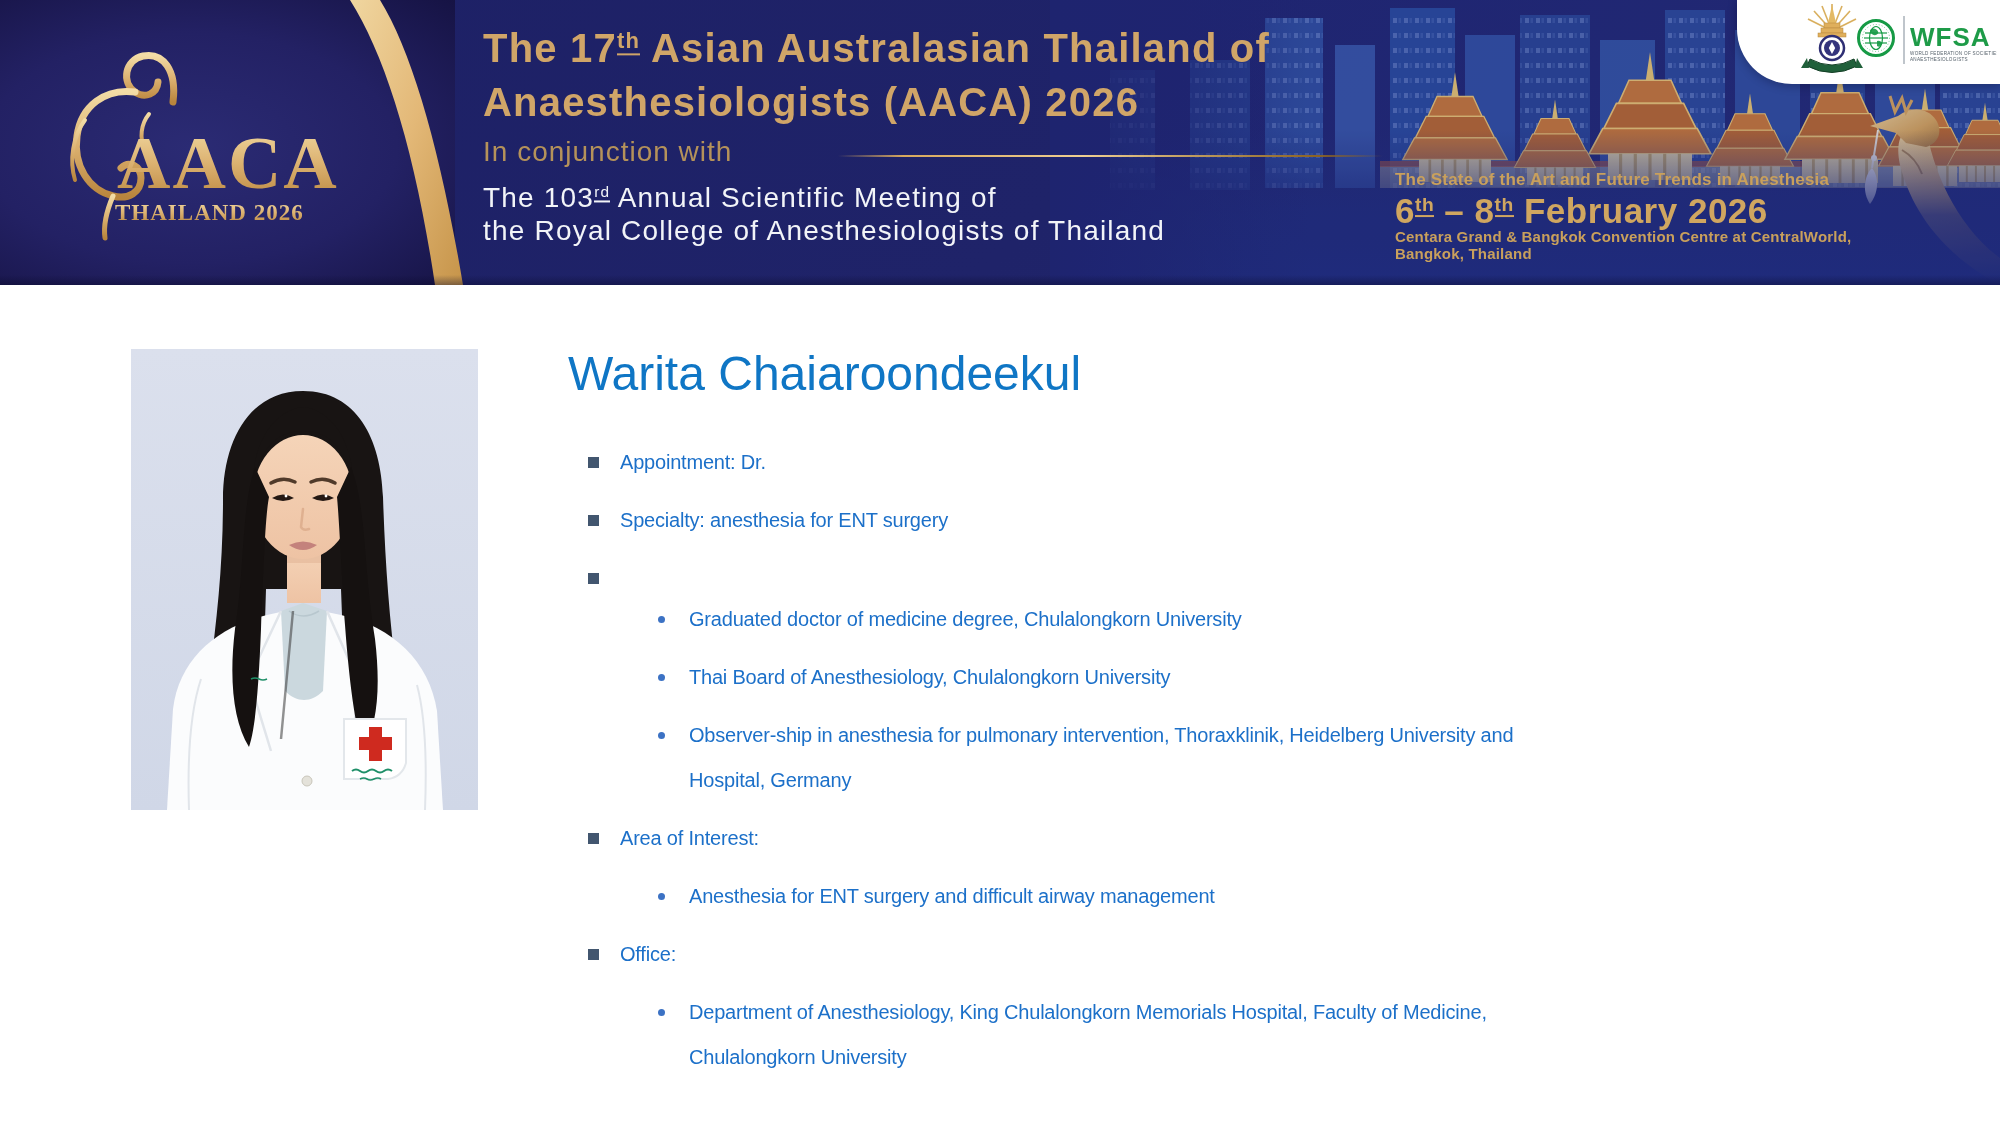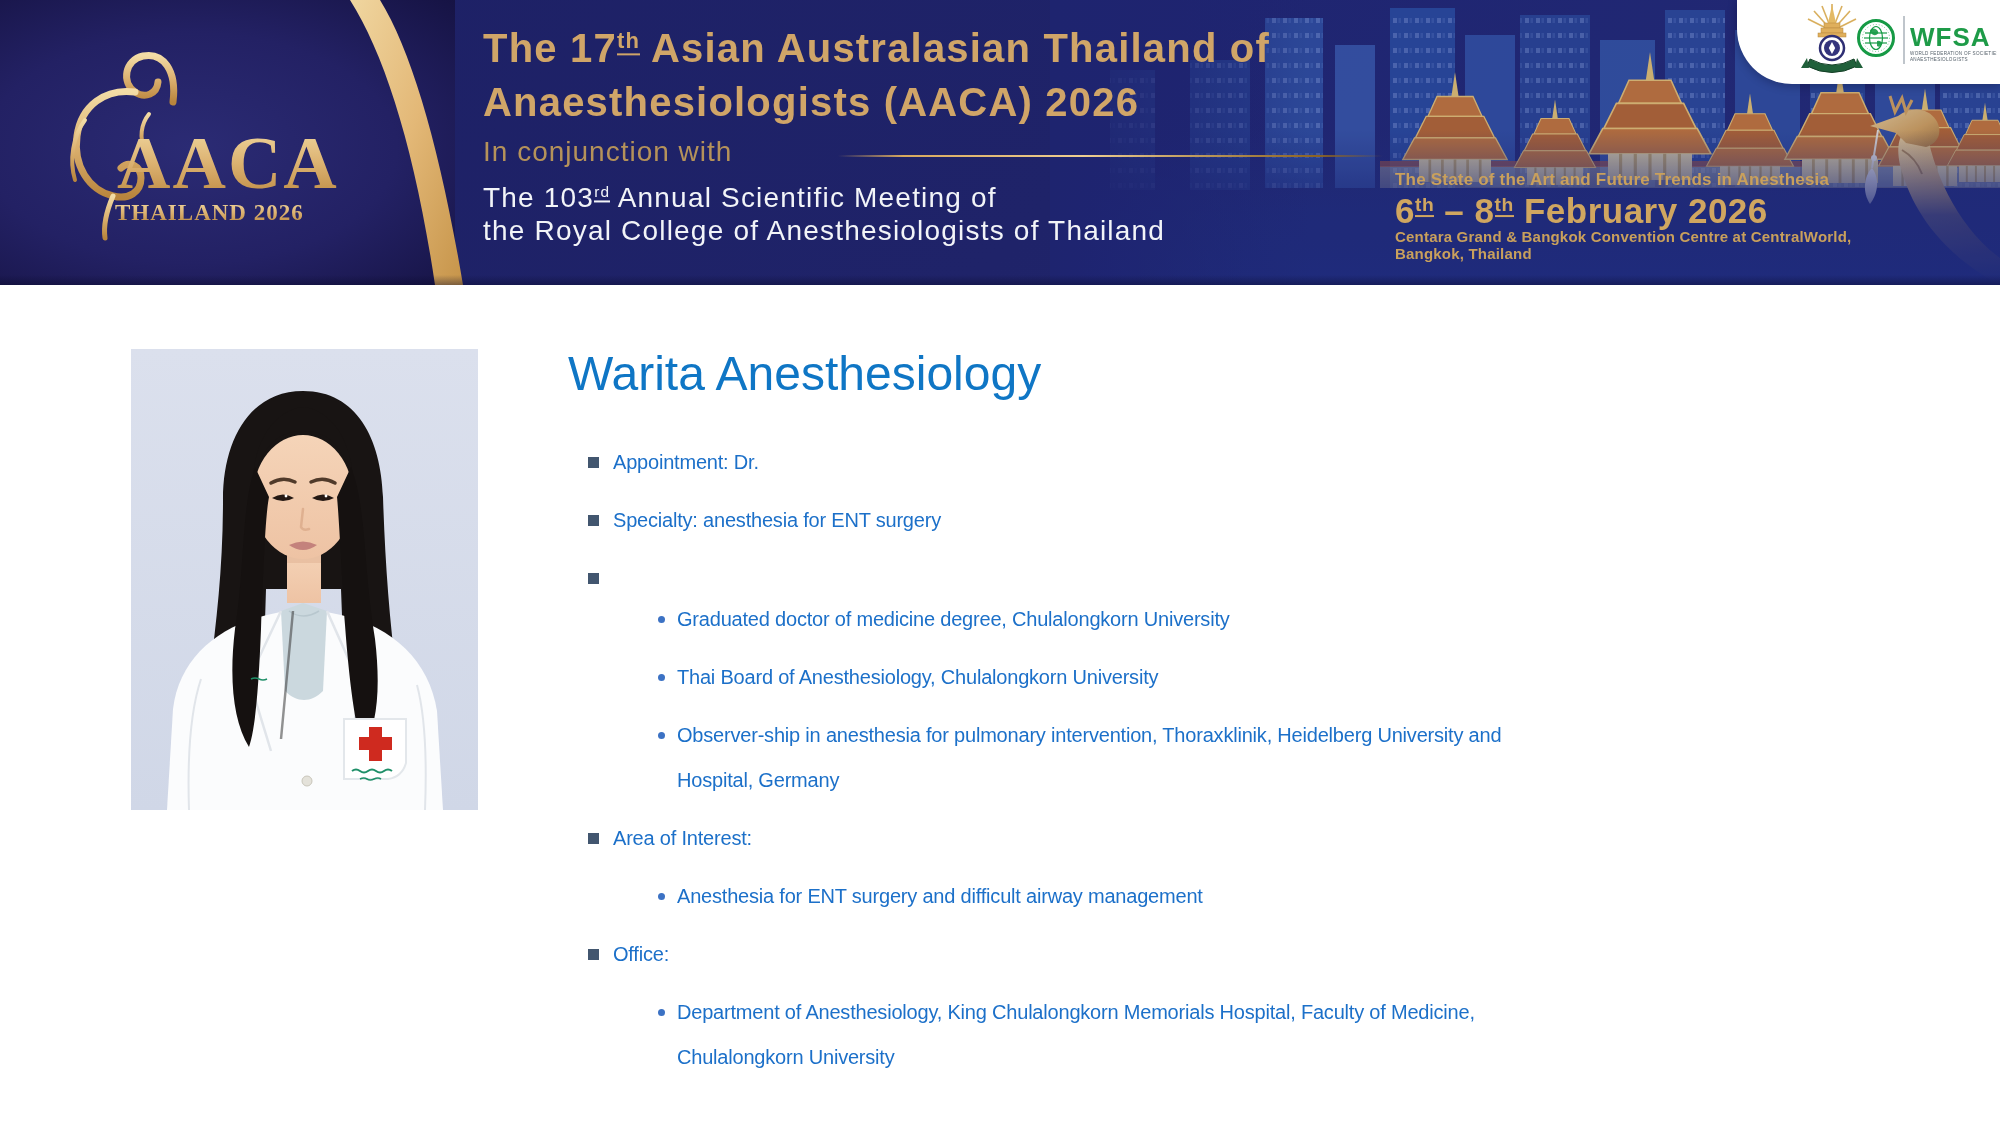--- a/index.html
+++ b/index.html
@@ -45,24 +45,24 @@
   .wfsa{position:absolute;left:120px;top:13px;width:140px;height:54px;}
 
   
   .photo{position:absolute;left:131px;top:349px;width:347px;height:461px;z-index:2;}
   .speaker-name{position:absolute;left:568px;top:346px;font-size:48px;color:#0f76c5;
        letter-spacing:0px;white-space:nowrap;z-index:2;}
 
   .bio-list{position:absolute;left:588px;top:440px;width:1010px;z-index:2;}
   .bio-row{display:flex;align-items:flex-start;margin-bottom:13px;}
   .bio-row .bullet{width:11px;height:11px;background:#42566f;margin-top:17px;flex:none;}
-  .bio-row.main .txt{margin-left:14px;max-width:920px;}
+  .bio-row.main .txt{margin-left:21px;max-width:920px;}
   .bio-row.sub{padding-left:70px;}
   .bio-row .dot{width:7px;height:7px;border-radius:50%;background:#3c72c4;margin-top:19px;flex:none;}
-  .bio-row.sub .txt{margin-left:12px;max-width:830px;}
+  .bio-row.sub .txt{margin-left:24px;max-width:830px;}
   .txt{font-size:20px;line-height:45px;color:#1c70c9;letter-spacing:-0.2px;}
 </style>
 </head>
 <body>
 
 <div class="stage">
 
   <div class="hdr">
     <div class="hdr-left"></div>
 
@@ -285,21 +285,21 @@
     <g>
       <path d="M 213 370 h 62 v 44 q -4 14 -18 16 h -44 Z" fill="#ffffff" stroke="#e3e7eb" stroke-width="2"></path>
       <rect x="238" y="378" width="13" height="34" fill="#cf2a1f"></rect>
       <rect x="228" y="388" width="33" height="13" fill="#cf2a1f"></rect>
       <path d="M 221 422 q 4 -3 8 0 t 8 0 t 8 0 t 8 0 t 8 0" stroke="#1f8f68" stroke-width="2" fill="none"></path>
       <path d="M 229 430 q 4 -2 7 0 t 7 0 t 7 0" stroke="#1f8f68" stroke-width="1.6" fill="none"></path>
     </g>
     <path d="M 120 330 q 4 -2 8 0 t 8 0" stroke="#1f8f68" stroke-width="1.5" fill="none"></path>
   </svg>
 
-  <div class="speaker-name">Warita Anesthesiology</div>
+  <div class="speaker-name">Warita Chaiaroondeekul</div>
 
   <div class="bio-list">
       <div class="bio-row main">
       <span class="bullet"></span>
       <span class="txt">Appointment: Dr.</span>
     </div>
       <div class="bio-row main">
       <span class="bullet"></span>
       <span class="txt">Specialty: anesthesia for ENT surgery</span>
     </div>

